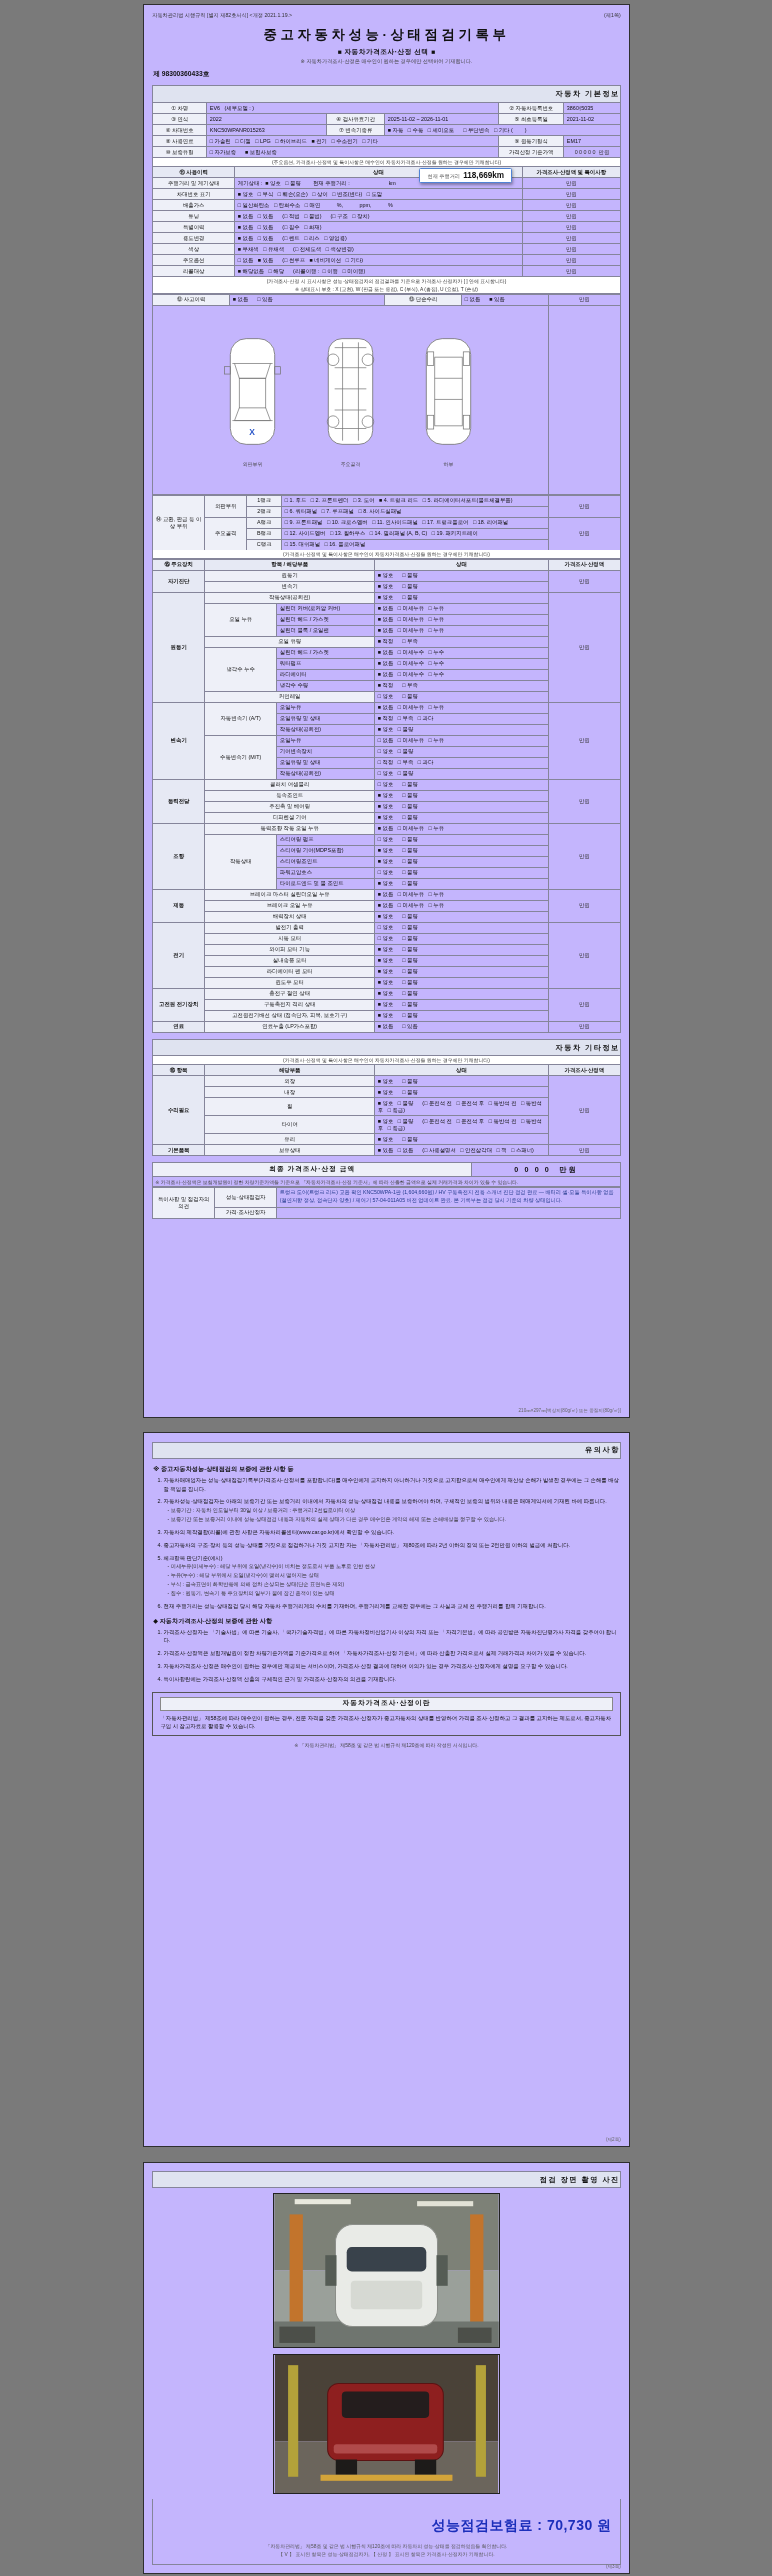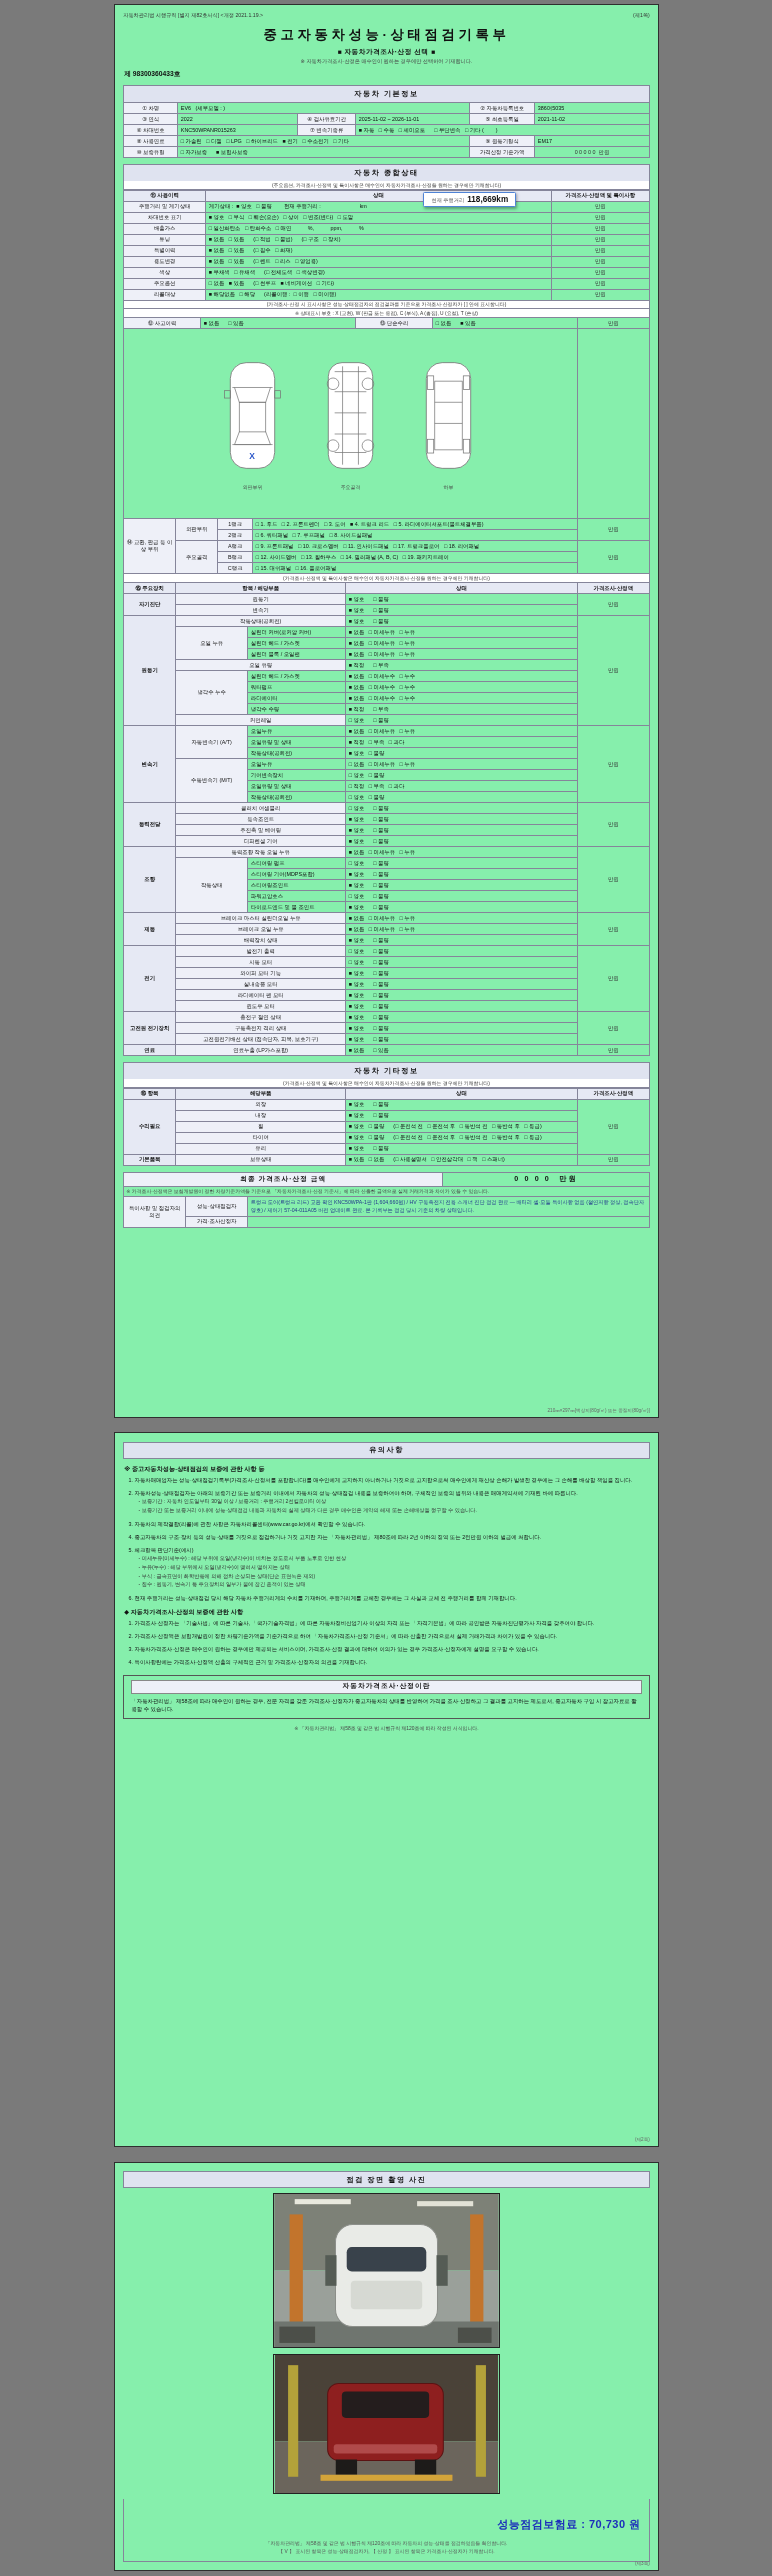--- a/index.html
+++ b/index.html
@@ -1,31 +1,31 @@
 <!DOCTYPE html>
 <html lang="ko" style="font-size:8.2px"><head>
 <meta charset="utf-8">
 <style>
   *{box-sizing:border-box;}
   html,body{margin:0;padding:0;}
   body{width:773px;background:#7a7a7a;padding:4.1px 0 10.3px;font-family:"Liberation Sans","DejaVu Sans",sans-serif;color:#111;}
-  .page{width:545px;margin:0 auto 14.4px;background:#86efac;border:0.5px solid #2f2f2f;padding:7.2px 8.2px;position:relative;}
+  .page{width:487px;margin:0 auto 14.4px;background:#c4b5fd;border:0.5px solid #2f2f2f;padding:7.2px 8.2px;position:relative;}
   .p1{min-height:1414px;}
   .p2{min-height:715px;}
   .p3{min-height:387px;}
   .topline{display:flex;justify-content:space-between;font-size:5.2px;color:#333;}
   .doc-title{text-align:center;font-size:13.4px;font-weight:bold;letter-spacing:3.6px;margin-top:7.2px;}
   .doc-sub{text-align:center;font-size:6.7px;font-weight:bold;margin-top:3.1px;letter-spacing:0.5px;}
   .doc-subnote{text-align:center;font-size:5.2px;color:#444;margin-top:1.5px;}
   .doc-no{font-size:6.7px;font-weight:bold;margin:5.2px 0 2.1px 1px;}
   table{border-collapse:collapse;width:100%;table-layout:fixed;}
   td{border:0.5px solid #85859a;font-size:5.4px;padding:1.5px 2.6px;vertical-align:middle;white-space:pre-wrap;word-break:break-all;}
   .lbl{background:#eef0f8;text-align:center;}
   .dev{background:#e6e9f4;text-align:center;font-weight:bold;}
-  .sb{background:#dfe3f0;border:0.5px solid #85859a;text-align:center;font-weight:bold;font-size:7.2px;letter-spacing:1.5px;padding:2.6px 0;margin-top:6.2px;}
+  .sb{background:#dfe3f0;border:0.5px solid #85859a;text-align:right;font-weight:bold;font-size:7.2px;letter-spacing:1.5px;padding:2.6px 0;margin-top:6.2px;}
   .note{font-size:4.9px;color:#333;text-align:center;padding:1px 0;border:0.5px solid #85859a;border-top:none;background:#fff;}
   .hdr{background:#e6e9f4;text-align:center;font-weight:bold;}
   .pr{text-align:center;color:#333;}
   .st{}
   .mt0{margin-top:-0.5px;}
   .comp-wrap{position:relative;}
   .callout{position:absolute;top:2.1px;left:57%;background:#fff;border:1px solid #4f83d6;border-radius:1.5px;padding:2.1px 7.2px;box-shadow:1px 1.5px 3.1px rgba(0,0,0,.35);z-index:5;text-align:center;}
   .callout .cl-l{font-size:5.2px;color:#555;margin-right:3.1px;}
   .callout .cl-v{font-size:8.2px;font-weight:bold;color:#111;}
   .diag-row{display:flex;justify-content:center;gap:31px;padding:5.2px 0 2.1px;}
@@ -41,21 +41,21 @@
   ol.nlist{margin:2.1px 0 0 0;padding-left:11.3px;}
   ol.nlist li{font-size:5.4px;line-height:1.55;margin-bottom:4.6px;}
   ol.nlist li .sub{font-size:5.2px;color:#333;margin:1px 0 0 4.1px;line-height:1.5;}
   .nbox{border:1px solid #555;margin-top:8.2px;padding:4.1px 7.2px;}
   .nbox .bt{text-align:center;font-weight:bold;font-size:6.7px;letter-spacing:1px;border:0.5px solid #888;background:#eef0f8;padding:1.5px 0;margin-bottom:3.1px;}
   .nbox .bx{font-size:5.4px;line-height:1.55;}
   .nfoot{font-size:4.9px;color:#444;margin-top:6.2px;text-align:center;}
   .photo-wrap{text-align:center;margin-top:5.2px;}
   .photo{display:block;margin:0 auto 5.2px;border:0.5px solid #222;}
   .sign-area{position:relative;min-height:62px;border:0.5px solid #85859a;border-top:none;padding:5.2px 8.2px;}
-  .fee{color:#1c2fbb;font-weight:bold;font-size:11px;text-align:right;margin-top:13.4px;letter-spacing:0.5px;}
+  .fee{color:#1c2fbb;font-weight:bold;font-size:14px;text-align:right;margin-top:13.4px;letter-spacing:0.5px;}
   .confirm{font-size:4.9px;color:#555;text-align:center;line-height:1.6;margin-top:7.2px;}
   svg .ln{stroke:#777;fill:none;stroke-width:1.4;}
   svg .bd{stroke:#777;fill:#fff;stroke-width:1.6;}
   svg text.mark{fill:#2b57c9;font-weight:bold;font-size:16px;font-family:"Liberation Sans",sans-serif;}
 </style>
 </head>
 <body>
 
 <div class="page p1">
   <div class="topline">
@@ -106,21 +106,20 @@
     </tr>
     <tr>
       <td class="lbl">⑩ 보증유형</td>
       <td colspan="3">□ 자가보증      ■ 보험사보증</td>
       <td class="lbl">가격산정 기준가액</td>
       <td class="pr">0 0 0 0 0  만원</td>
     </tr>
   </tbody>
     </table>
 
-  <div class="sb">자동차 종합상태</div>
   <div class="note mt0">(주요옵션, 가격조사·산정액 및 특이사항은 매수인이 자동차가격조사·산정을 원하는 경우에만 기재합니다)</div>
   <div class="comp-wrap">
     <table class="mt0">
       <colgroup>
           <col style="width:82px">
           <col>
           <col style="width:98px">
         </colgroup>
       <tbody>
           <tr>

